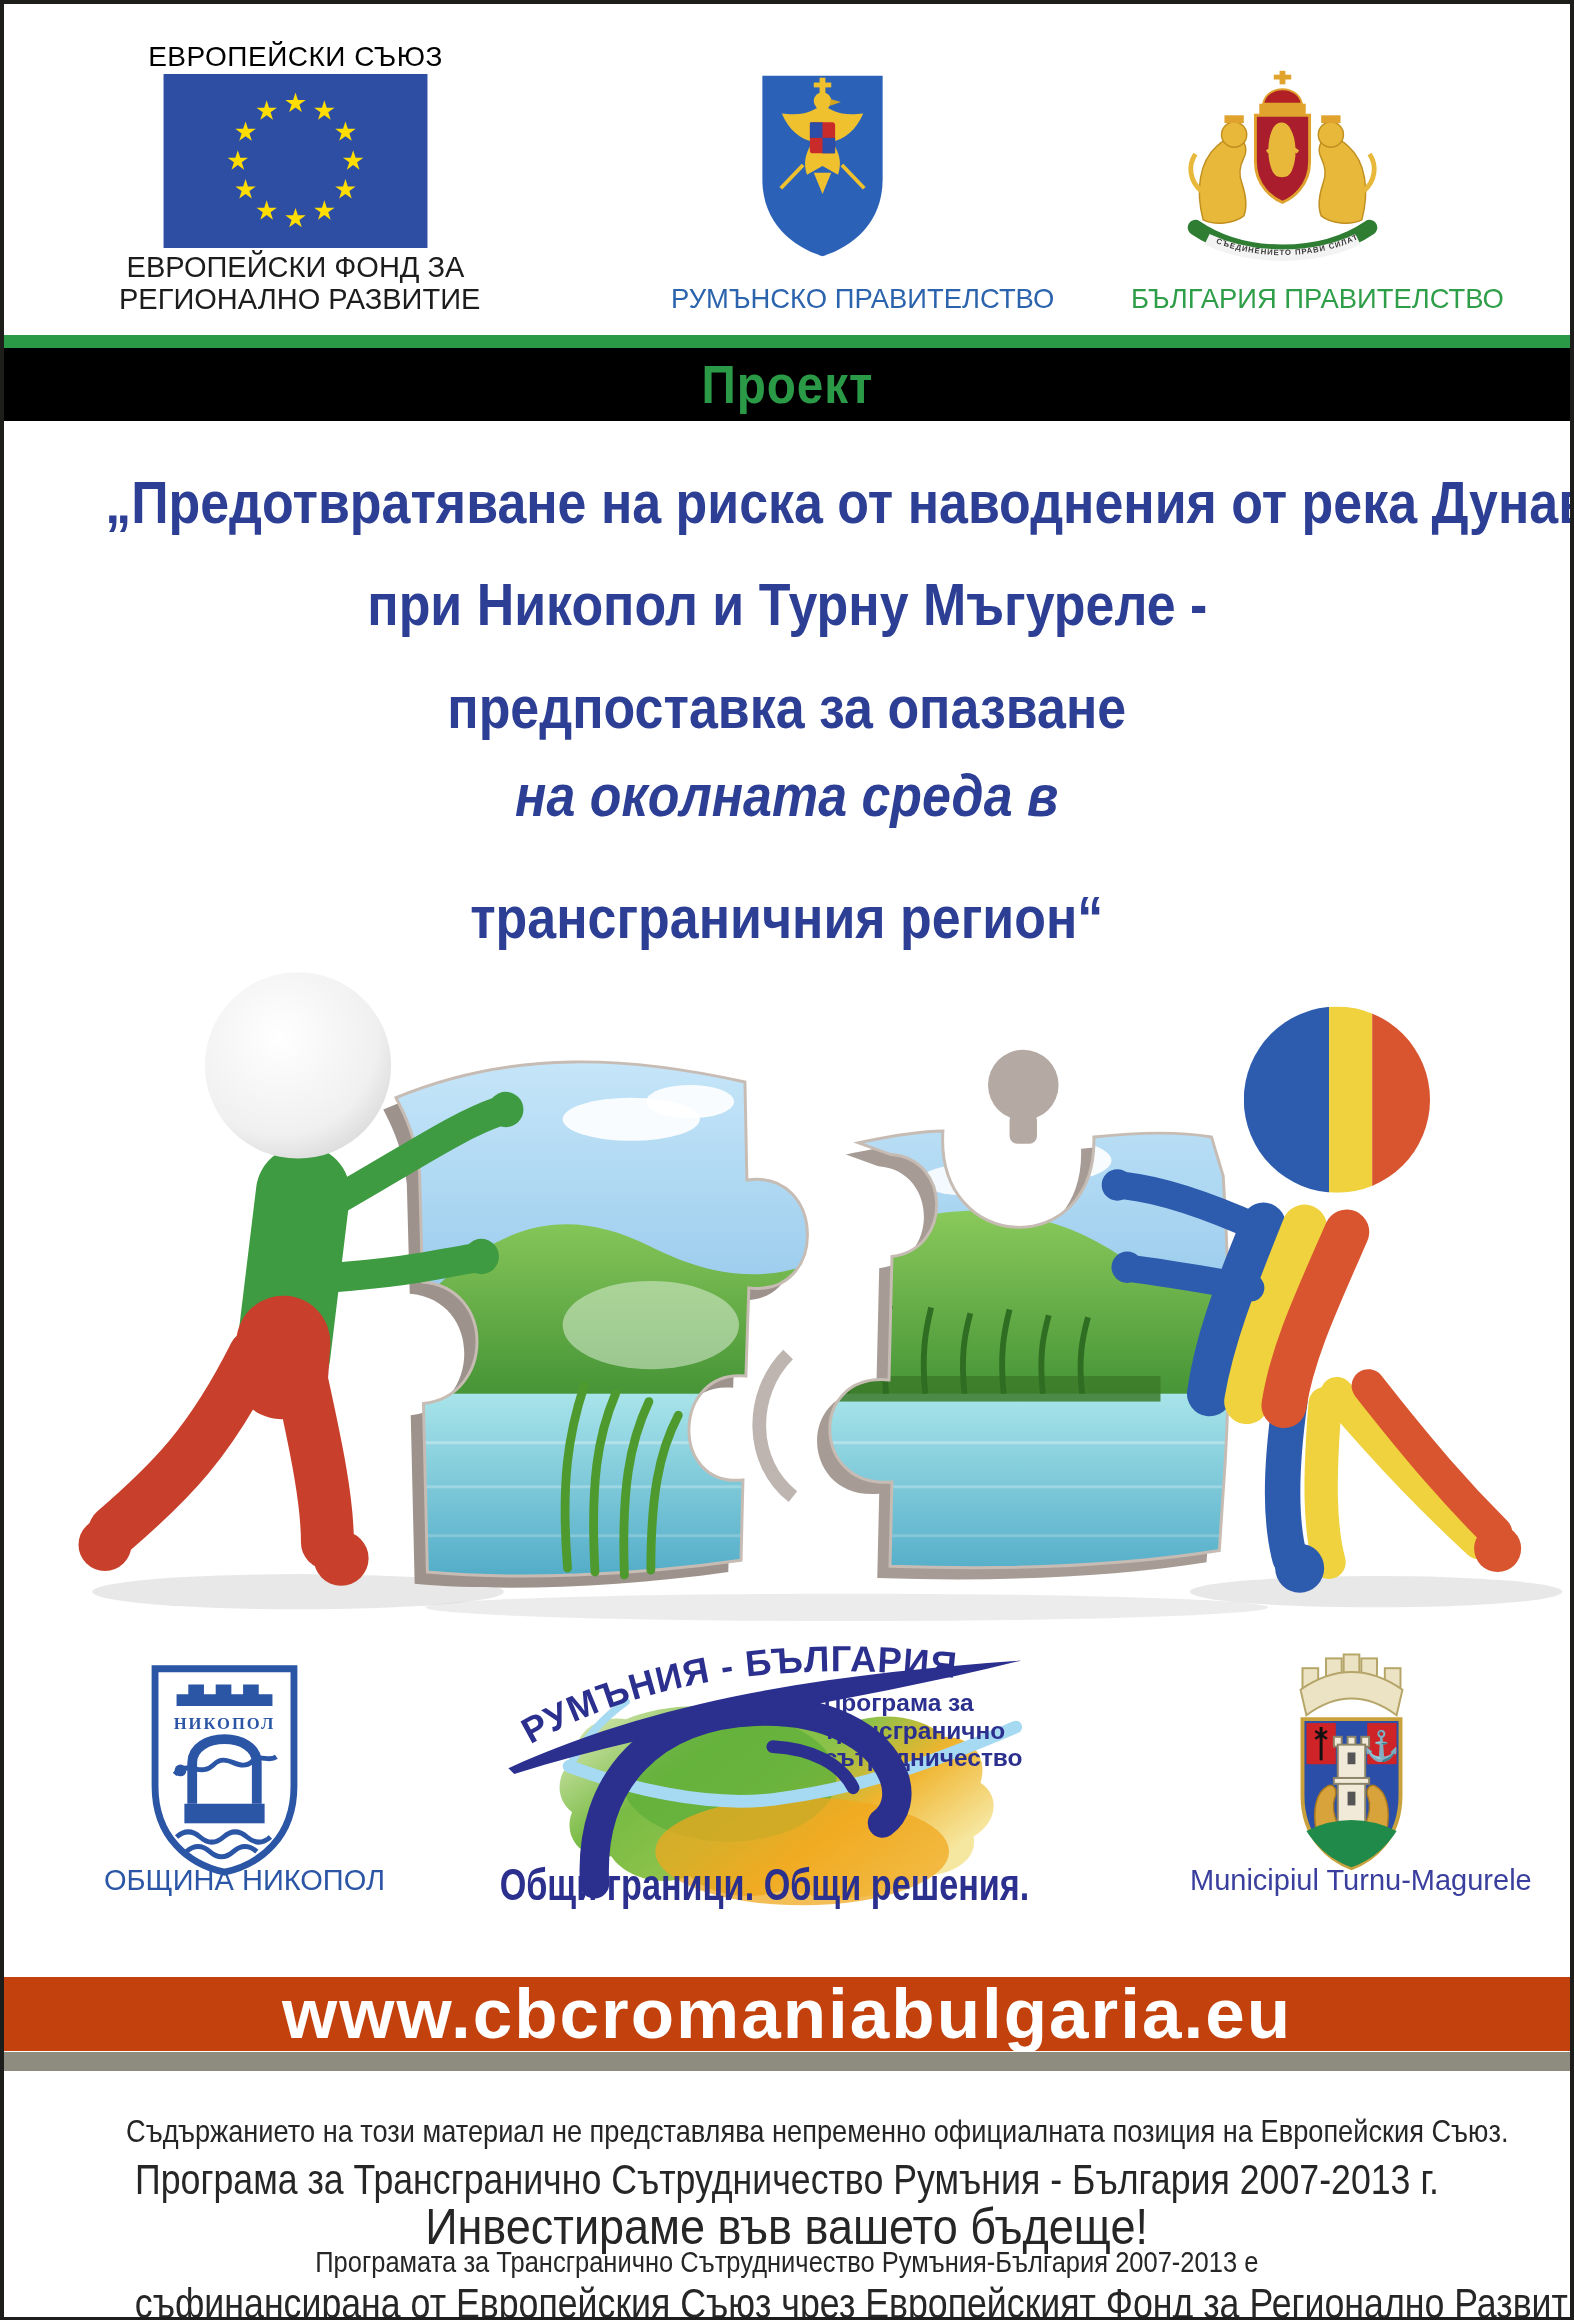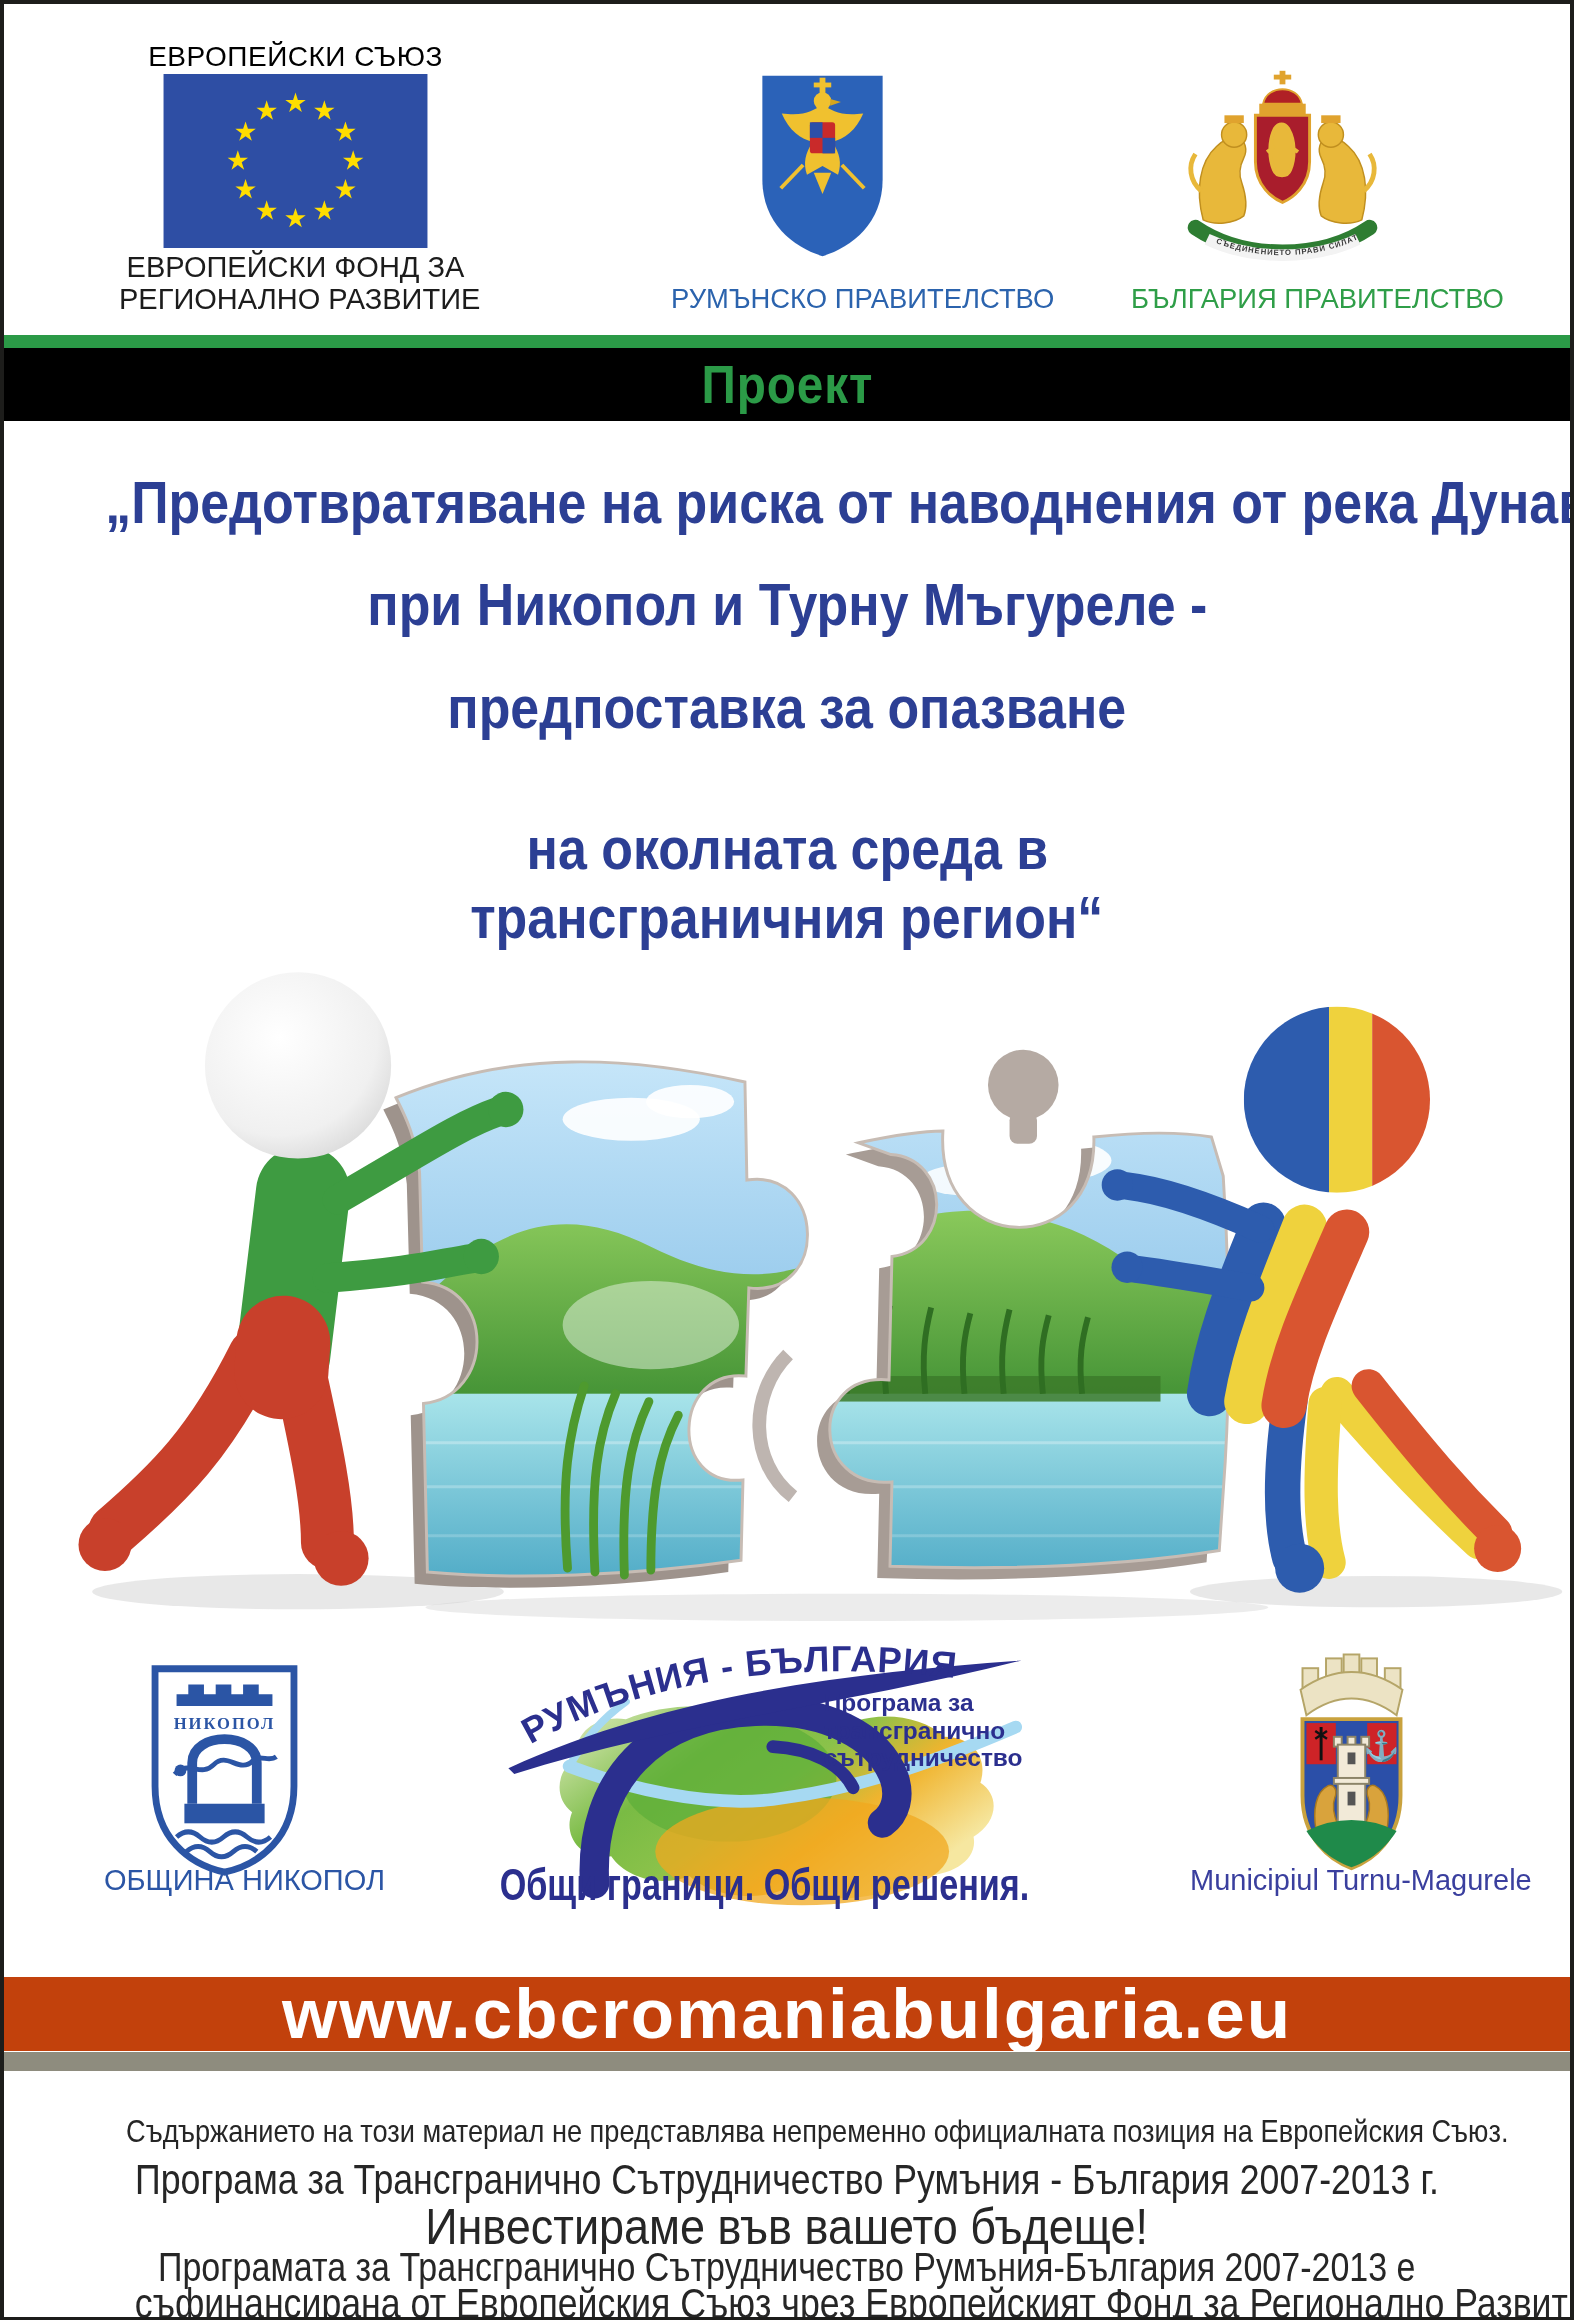--- a/index.html
+++ b/index.html
@@ -28,21 +28,21 @@
   .partner-label{font-size:29px;}
   
   .url-band{left:0;right:0;top:1973px;height:74px;background:#c2410c;line-height:74px;}
   .url-band .url{font-size:71px;font-weight:bold;color:#ffffff;letter-spacing:2px;}
   .gray-strip{left:0;right:0;top:2048px;height:18.6px;background:#8e8c7e;}
   
   .f-line{left:0;right:0;color:#262626;}
   .f-disclaimer{top:2109px;font-size:32px;}
   .f-program{top:2152px;font-size:42px;}
   .f-invest{top:2194px;font-size:50px;}
-  .f-cofin1{top:2241px;font-size:40px;}
+  .f-cofin1{top:2241px;font-size:30px;}
   .f-cofin2{top:2276px;font-size:42px;}
 </style>
 </head>
 <body>
 
 <div class="poster">
 
   <div class="abs" style="left:115px;top:29px;width:353px;height:294px;">
     <div class="abs ctr eu-title nowrap">ЕВРОПЕЙСКИ СЪЮЗ</div>
     <svg class="abs" style="left:44px;top:41px;" width="265" height="174" viewBox="0 0 270 178">
@@ -117,21 +117,21 @@
 
   <div class="abs green-strip"></div>
   <div class="abs yellow-band ctr">
     <span class="lbl cond90">Проект</span>
   </div>
 
   <div>
     <div class="abs ctr t-line nowrap" style="top:465px;"><span class="cond">„Предотвратяване на риска от наводнения от река Дунав</span></div>
     <div class="abs ctr t-line nowrap" style="top:567px;"><span class="cond">при Никопол и Турну Мъгуреле -</span></div>
     <div class="abs ctr t-line nowrap" style="top:670px;"><span class="cond">предпоставка за опазване</span></div>
-    <div class="abs ctr t-line nowrap" style="top:811px;"><span class="cond">на околната среда в</span></div>
+    <div class="abs ctr t-line nowrap" style="top:758px;font-style:italic;"><span class="cond">на околната среда в</span></div>
     <div class="abs ctr t-line nowrap" style="top:880px;"><span class="cond">трансграничния регион“</span></div>
   </div>
 
   <svg class="abs" style="left:0;top:929px;" width="1574" height="696" viewBox="0 0 1606 710">
     <defs>
       <linearGradient id="skyG" x1="0" y1="0" x2="0" y2="1">
         <stop offset="0" stop-color="#cdeafb"></stop>
           <stop offset="1" stop-color="#5ea8dc"></stop>
       </linearGradient>
       <linearGradient id="hillG" x1="0" y1="0" x2="0" y2="1">

